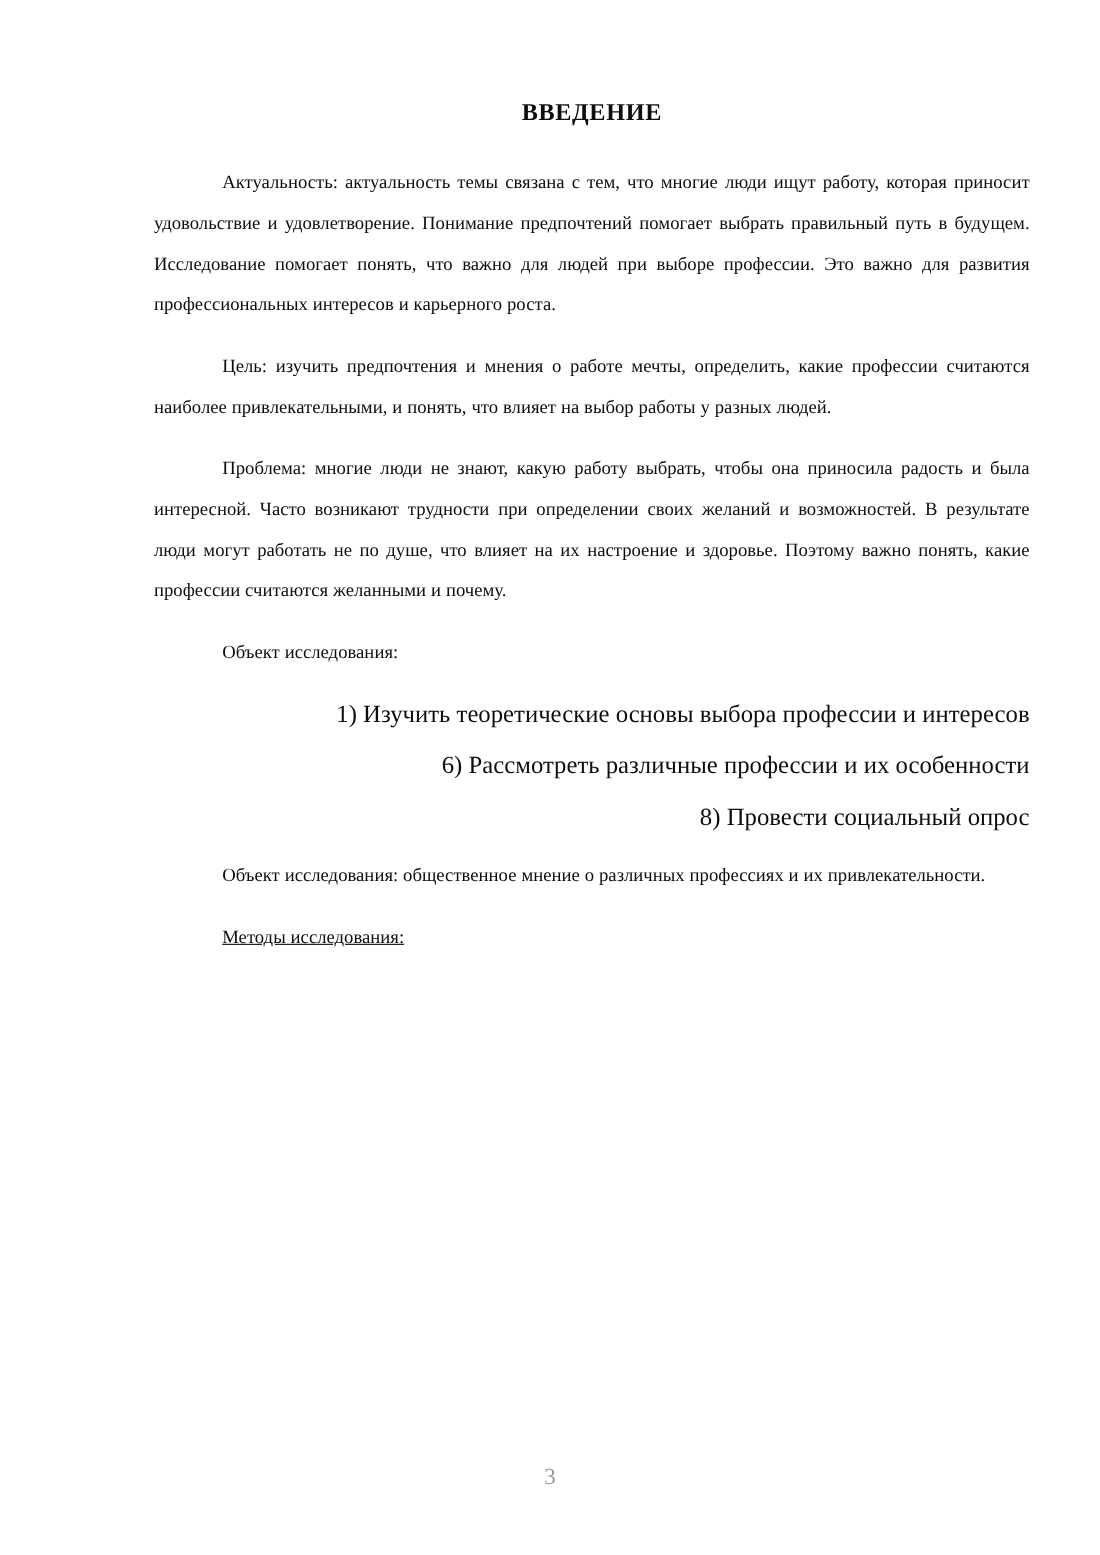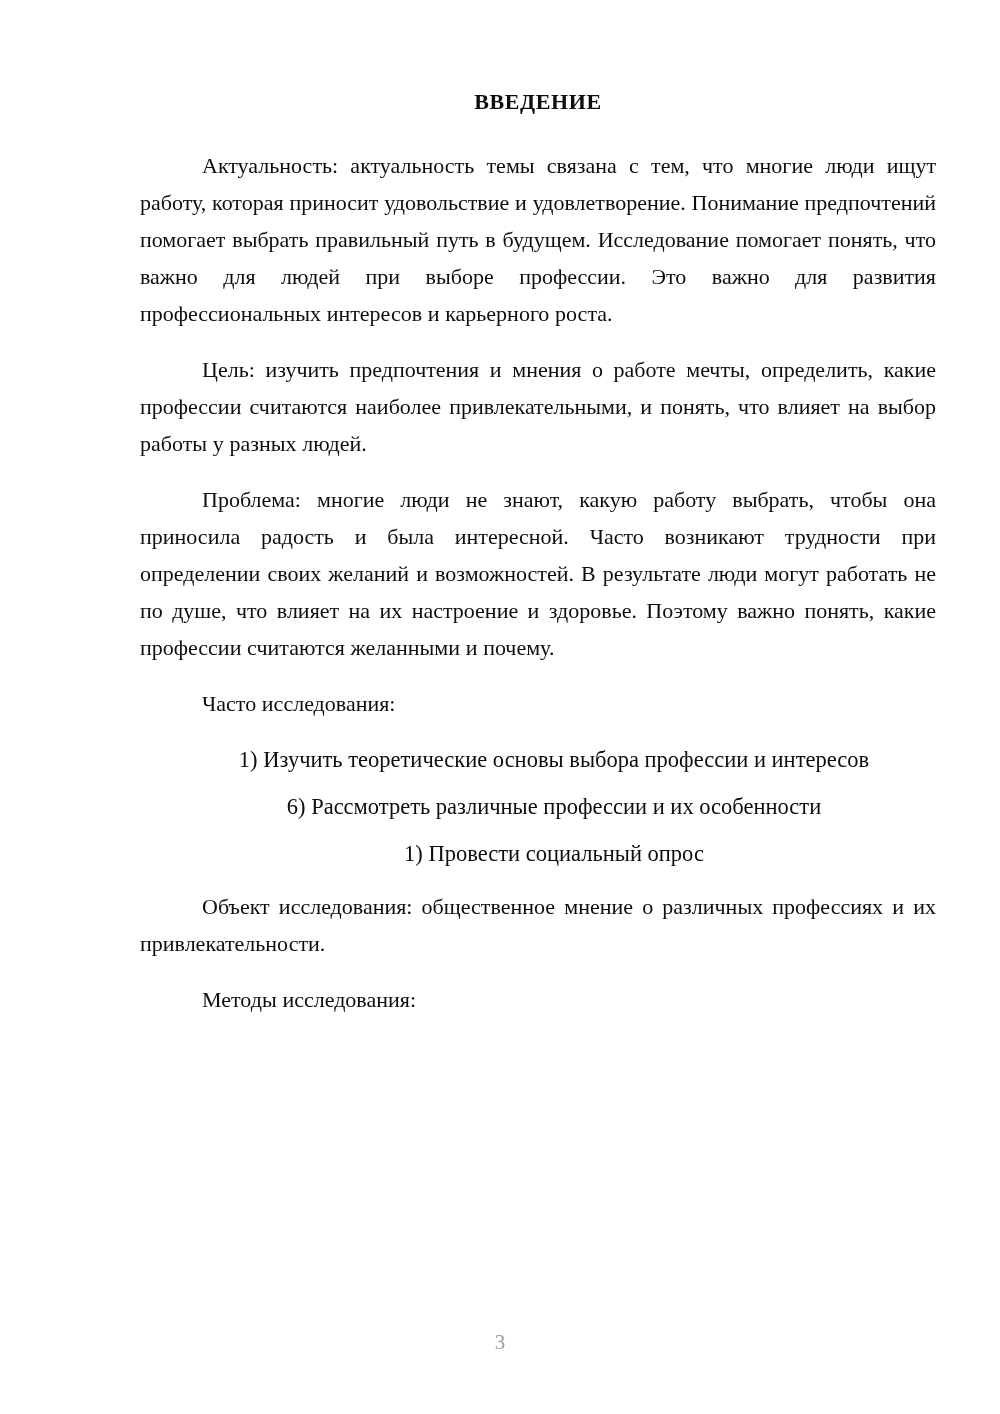--- a/index.html
+++ b/index.html
@@ -37,21 +37,21 @@
   .doc-title {
     font-size: 22px;
     font-weight: bold;
     text-align: center;
     letter-spacing: 0.6px;
     line-height: 1.3;
     margin: 0 0 30px 0;
   }
 
   p.para {
-    font-size: 22px;
+    font-size: 17px;
     line-height: 37px;
     text-align: justify;
     text-justify: inter-word;
     text-indent: 62px;
     margin: 0 0 19px 0;
     hyphens: none;
     word-spacing: 0.2px;
   }
 
   .list-intro {
@@ -64,28 +64,29 @@
     list-style: none;
     margin: 0 0 16px 0;
     padding: 0;
   }
 
   ol.task-list li {
     font-size: 22.5px;
     line-height: 37px;
     margin: 0 0 10px 0;
     padding-left: 32px;
-    text-align: center;
+    text-align: right;
     white-space: nowrap;
   }
 
   .methods-line {
     text-indent: 62px;
     text-align: left;
     margin-bottom: 0;
+    text-decoration: underline;
   }
 
   .page-number {
     position: absolute;
     left: 0;
     top: 1330px;
     width: 1000px;
     text-align: center;
     font-size: 21px;
     color: #9a9a9a;
@@ -99,26 +100,26 @@
   <div class="content">
 
     <h1 class="doc-title">ВВЕДЕНИЕ</h1>
 
     <p class="para">Актуальность: актуальность темы связана с тем, что многие люди ищут работу, которая приносит удовольствие и удовлетворение. Понимание предпочтений помогает выбрать правильный путь в будущем. Исследование помогает понять, что важно для людей при выборе профессии. Это важно для развития профессиональных интересов и карьерного роста.</p>
 
     <p class="para">Цель: изучить предпочтения и мнения о работе мечты, определить, какие профессии считаются наиболее привлекательными, и понять, что влияет на выбор работы у разных людей.</p>
 
     <p class="para">Проблема: многие люди не знают, какую работу выбрать, чтобы она приносила радость и была интересной. Часто возникают трудности при определении своих желаний и возможностей. В результате люди могут работать не по душе, что влияет на их настроение и здоровье. Поэтому важно понять, какие профессии считаются желанными и почему.</p>
 
-    <p class="para list-intro">Часто исследования:</p>
+    <p class="para list-intro">Объект исследования:</p>
 
     <ol class="task-list">
       <li>1) Изучить теоретические основы выбора профессии и интересов</li>
       <li>6) Рассмотреть различные профессии и их особенности</li>
-      <li>1) Провести социальный опрос</li>
+      <li>8) Провести социальный опрос</li>
     </ol>
 
     <p class="para">Объект исследования: общественное мнение о различных профессиях и их привлекательности.</p>
 
 
 
     <p class="para methods-line">Методы исследования:</p>
 
   </div>
 

